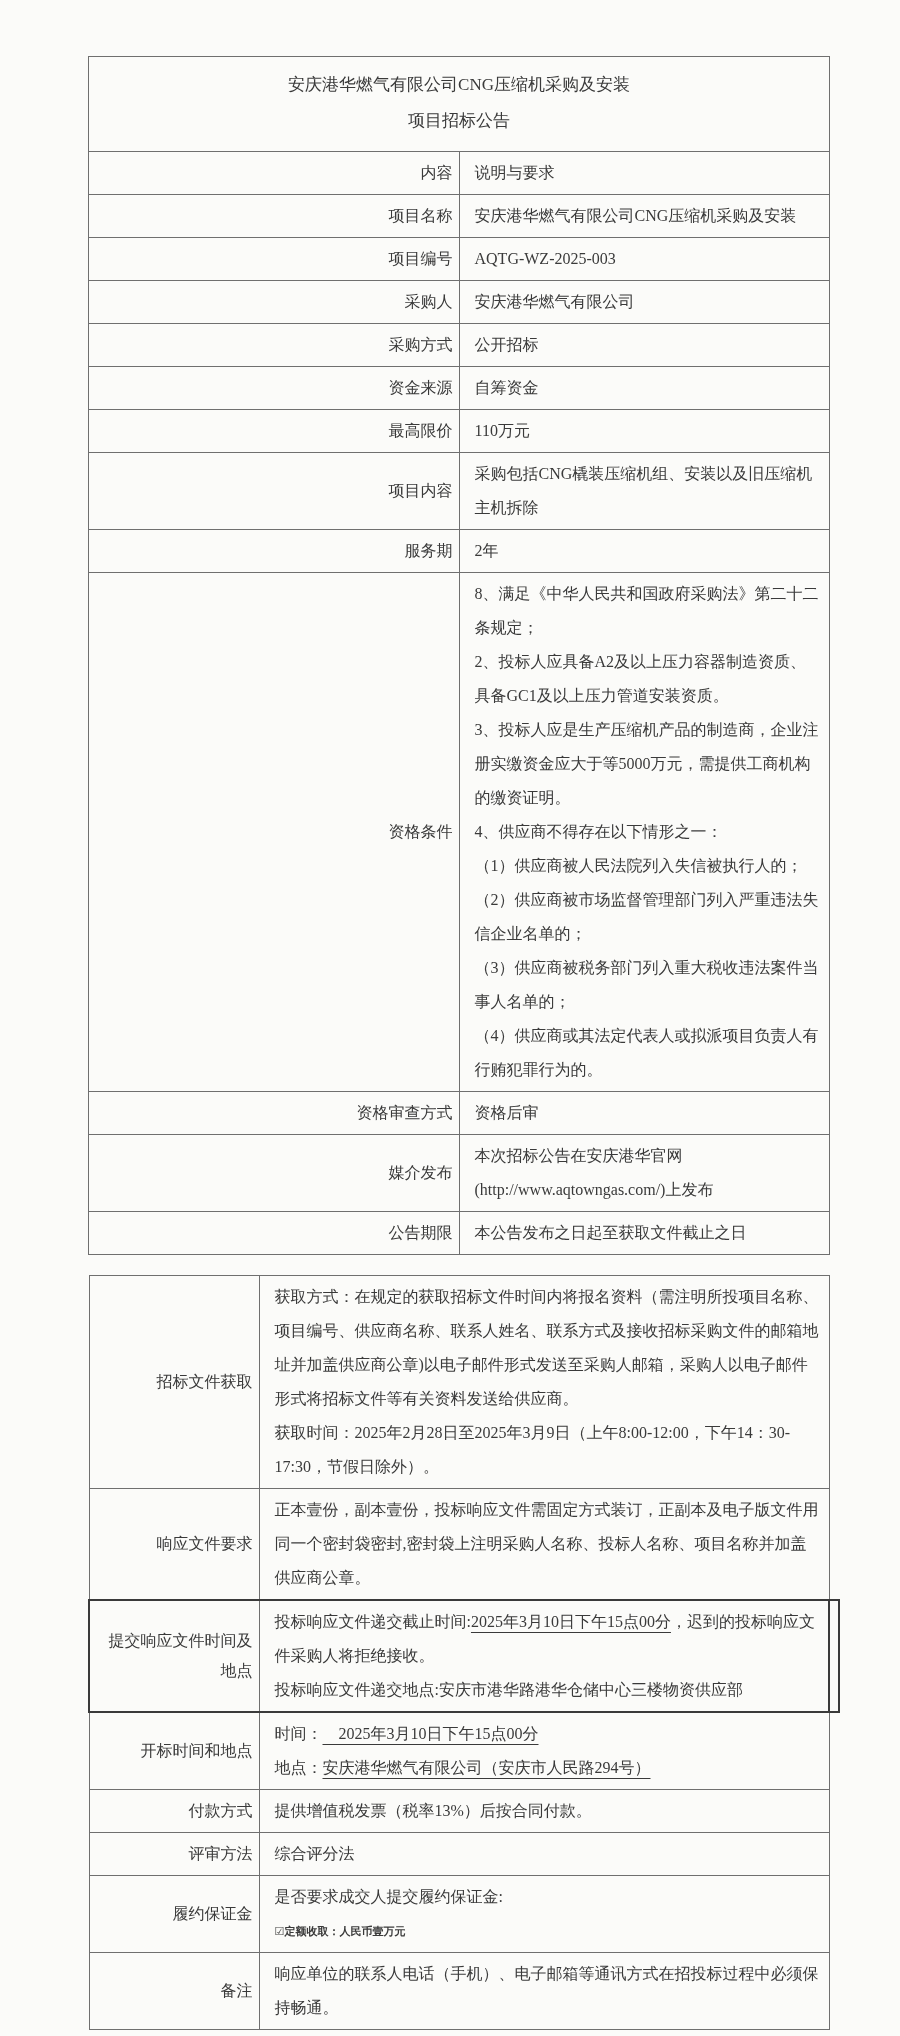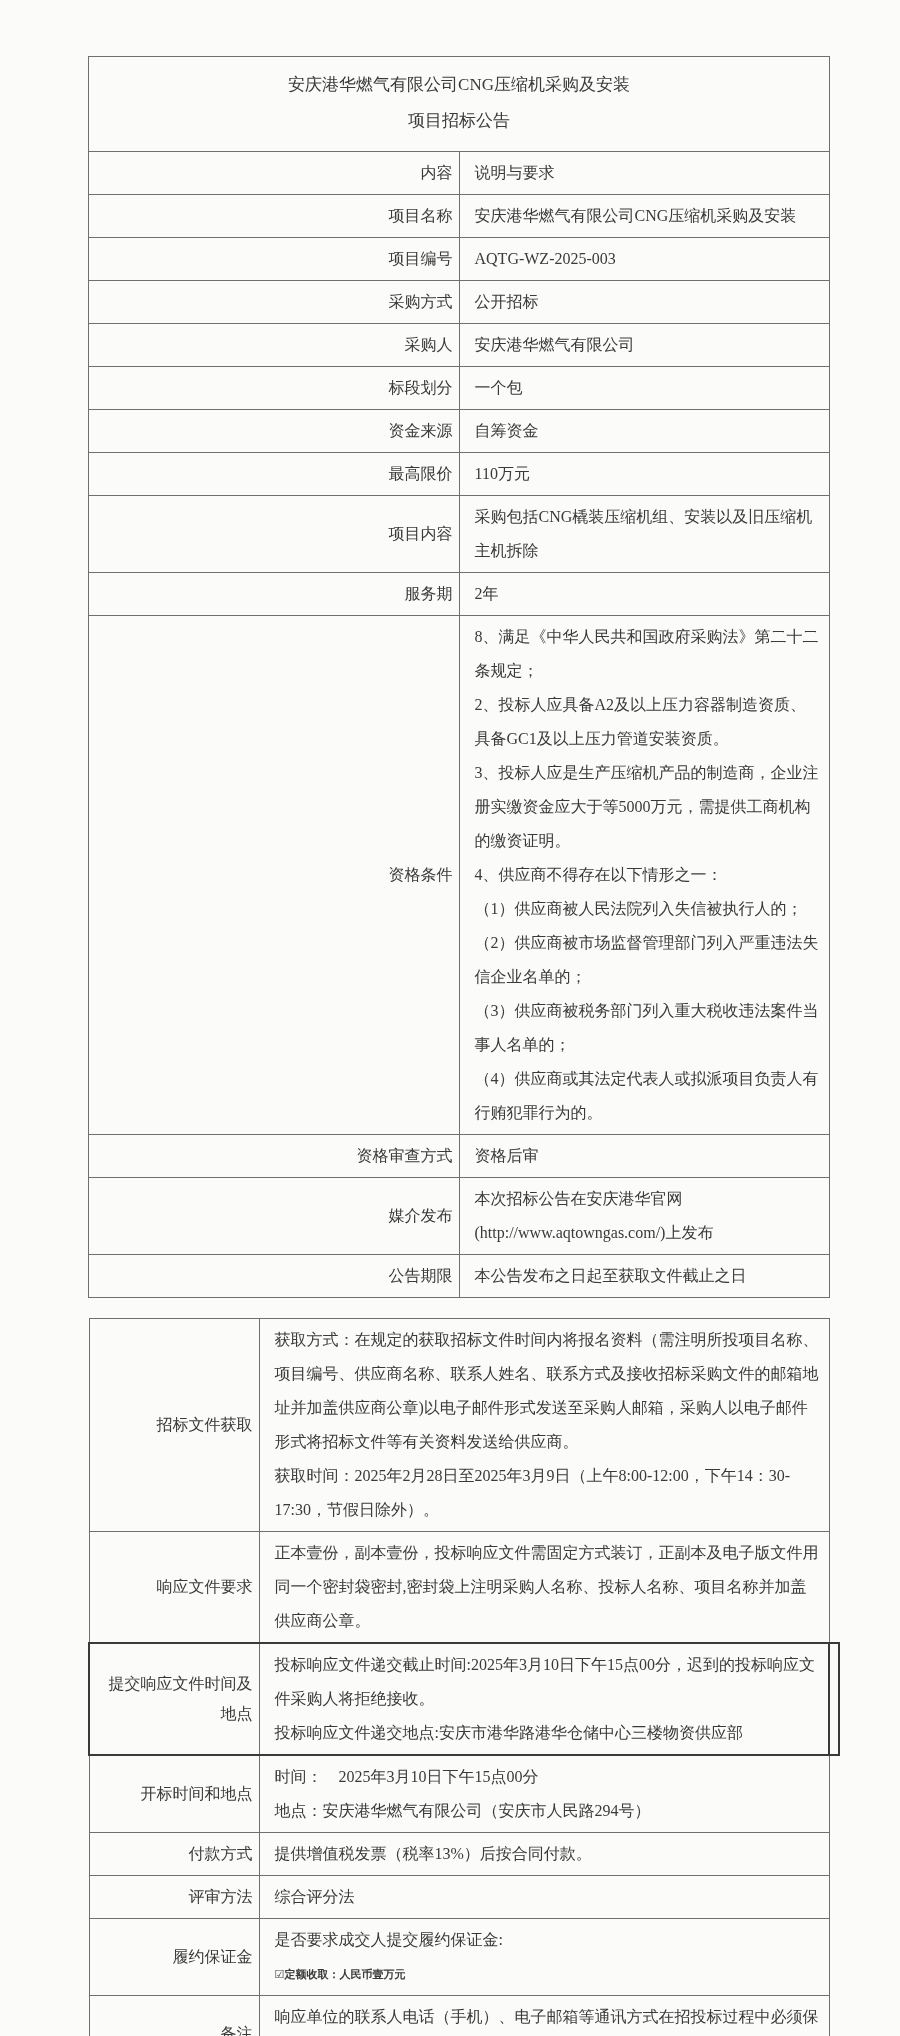--- a/index.html
+++ b/index.html
@@ -69,20 +69,21 @@
     right:-12px;
     width:10px;
     height:calc(100% + 4px);
     border-top:2px solid #3a3a3a;
     border-right:2px solid #3a3a3a;
     border-bottom:2px solid #3a3a3a;
     box-sizing:border-box;
     pointer-events:none;
   }
   .u{
+    text-decoration:underline;
     text-underline-offset:5px;
   }
   .bold-line{
     font-weight:bold;
     font-family:"Liberation Sans","DejaVu Sans",sans-serif;
     font-size:11px;
   }
 </style>
 </head>
 <body>
@@ -103,30 +104,26 @@
     </tr>
     <tr>
       <td class="lbl">项目名称</td>
       <td class="val">安庆港华燃气有限公司CNG压缩机采购及安装</td>
     </tr>
     <tr>
       <td class="lbl">项目编号</td>
       <td class="val">AQTG-WZ-2025-003</td>
     </tr>
     <tr>
+      <td class="lbl">采购人</td>
+      <td class="val">安庆港华燃气有限公司</td>
+    </tr>
+    <tr>
       <td class="lbl">采购方式</td>
       <td class="val">公开招标</td>
-    </tr>
-    <tr>
-      <td class="lbl">采购人</td>
-      <td class="val">安庆港华燃气有限公司</td>
-    </tr>
-    <tr>
-      <td class="lbl">标段划分</td>
-      <td class="val">一个包</td>
     </tr>
     <tr>
       <td class="lbl">资金来源</td>
       <td class="val">自筹资金</td>
     </tr>
     <tr>
       <td class="lbl">最高限价</td>
       <td class="val">110万元</td>
     </tr>
     <tr>

